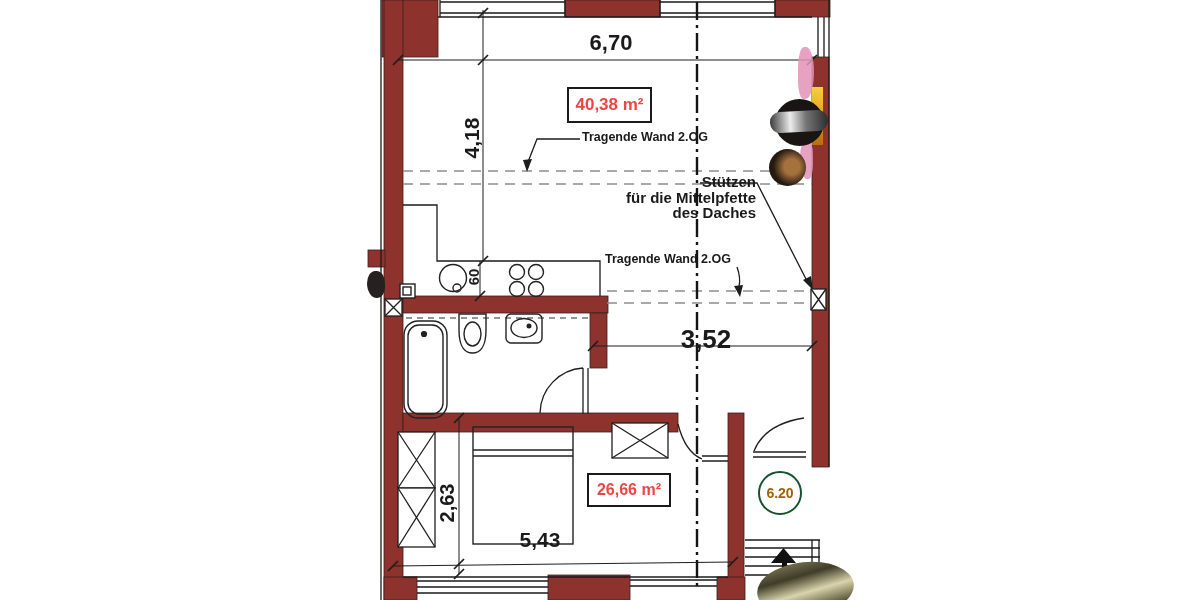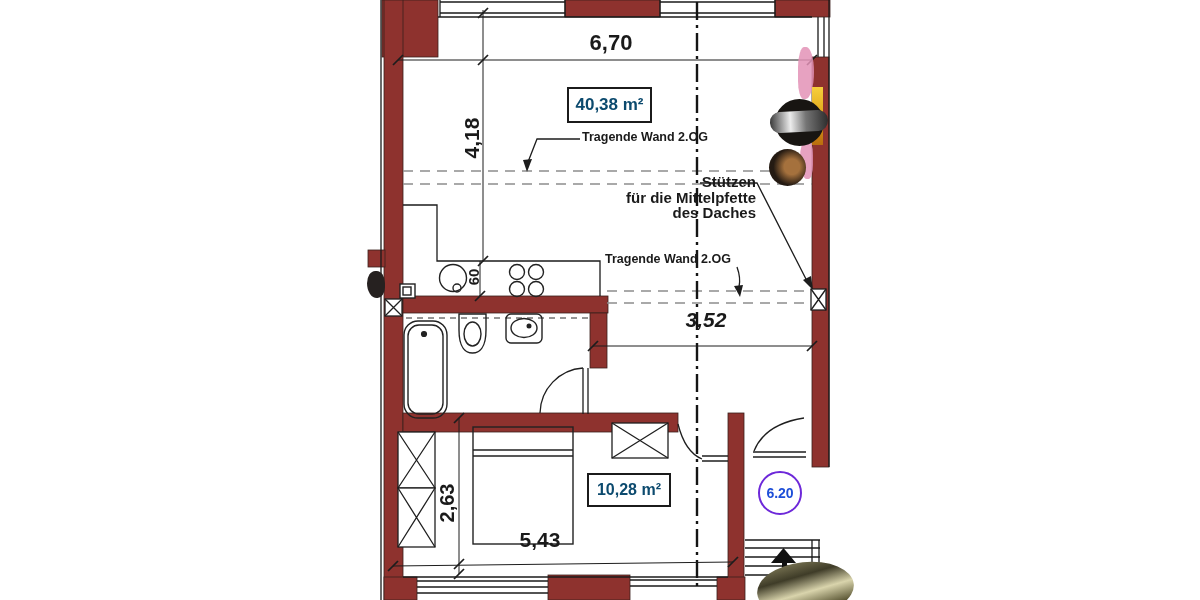--- a/index.html
+++ b/index.html
@@ -2,24 +2,24 @@
 <html style="--wall: #8e322e; --line: #1b1b1b; --dash_gray: #8d8d8d; --tape_pink: #e392b6; --wood_yellow: #e3a81c;"><head>
 <meta charset="utf-8">
 <style>
   html,body{margin:0;padding:0;background:#fff;}
   #stage{position:relative;width:1200px;height:600px;background:#fff;overflow:hidden;
          font-family:"Liberation Sans",sans-serif;}
   svg{position:absolute;left:0;top:0;}
   .lbl{position:absolute;font-weight:bold;color:#1a1a1a;white-space:nowrap;text-align:right;}
   .ctr{display:flex;align-items:center;justify-content:center;text-align:center;}
   .rot{transform:rotate(-90deg);}
-  .boxlbl{position:absolute;border:2px solid #1b1b1b;background:#fff;color:#0c4a6e;
+  .boxlbl{position:absolute;border:2px solid #1b1b1b;background:#fff;color:#ef4444;
           font-weight:bold;display:flex;align-items:center;justify-content:center;}
-  .circlbl{position:absolute;border:2px solid #6d28d9;border-radius:50%;background:#fff;
-           color:#1d4ed8;font-weight:bold;display:flex;align-items:center;justify-content:center;}
+  .circlbl{position:absolute;border:2px solid #14532d;border-radius:50%;background:#fff;
+           color:#a16207;font-weight:bold;display:flex;align-items:center;justify-content:center;}
   .artifact{position:absolute;}
   .tape{background:var(--tape_pink,#e392b6);opacity:.85;}
   .wood{background:linear-gradient(180deg,#f6d03c 0%,#e3a81c 45%,#b96d0e 100%);}
   .magnet-band{background:linear-gradient(90deg,#3b3b3b 0%,#ececec 35%,#757575 62%,#2d2d2d 100%);}
 </style>
 </head>
 <body>
 
 <div id="stage">
 
@@ -188,24 +188,24 @@
   <div class="lbl" style="left:626px;top:174px;font-size:15px;line-height:15.5px;">
     <div>Stützen</div>
     <div>für die Mittelpfette</div>
     <div>des Daches</div>
   </div>
 
   <div class="lbl" style="left:605px;top:252px;font-size:12.5px;">Tragende Wand 2.OG</div>
 
   <div class="lbl ctr rot" style="left:453px;top:267px;width:40px;height:20px;font-size:15px;">60</div>
 
-  <div class="lbl ctr" style="left:664px;top:308px;width:84px;font-size:21px;font-style:italic;">3,52</div>
-
-
-  <div class="boxlbl" style="left:587px;top:473px;width:80px;height:30px;font-size:16px;">10,28 m²</div>
+  <div class="lbl ctr" style="left:664px;top:324px;width:84px;font-size:26px;">3,52</div>
+
+
+  <div class="boxlbl" style="left:587px;top:473px;width:80px;height:30px;font-size:16px;">26,66 m²</div>
 
   <div class="lbl ctr rot" style="left:417px;top:492px;width:60px;height:22px;font-size:20px;">2,63</div>
 
   <div class="lbl ctr" style="left:498px;top:528px;width:84px;font-size:21px;">5,43</div>
 
   <div class="circlbl" style="left:758px;top:471px;width:40px;height:40px;font-size:14px;">6.20</div>
 
 </div>
 
 </body></html>

